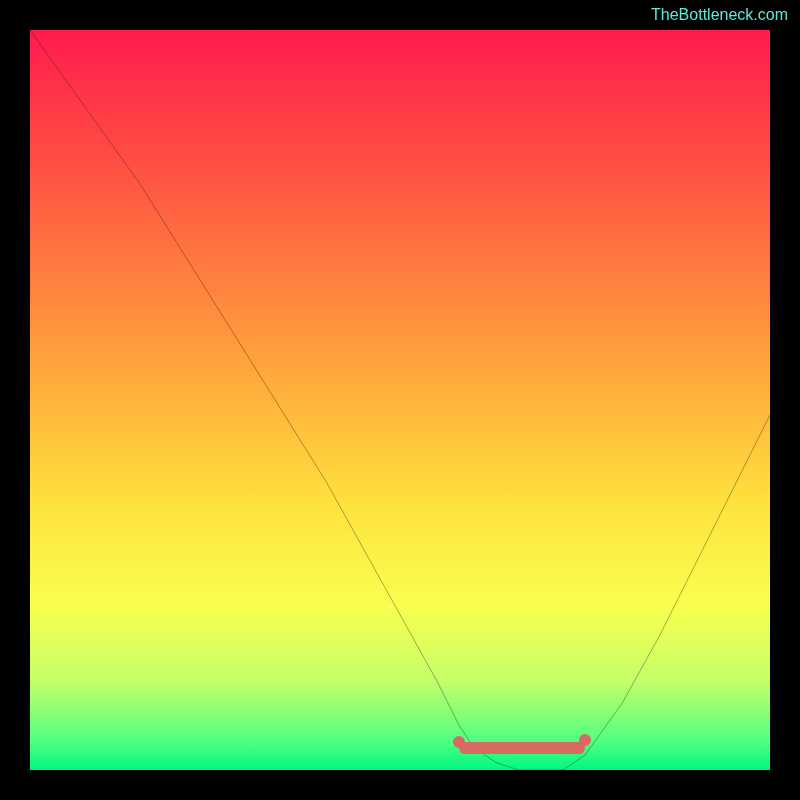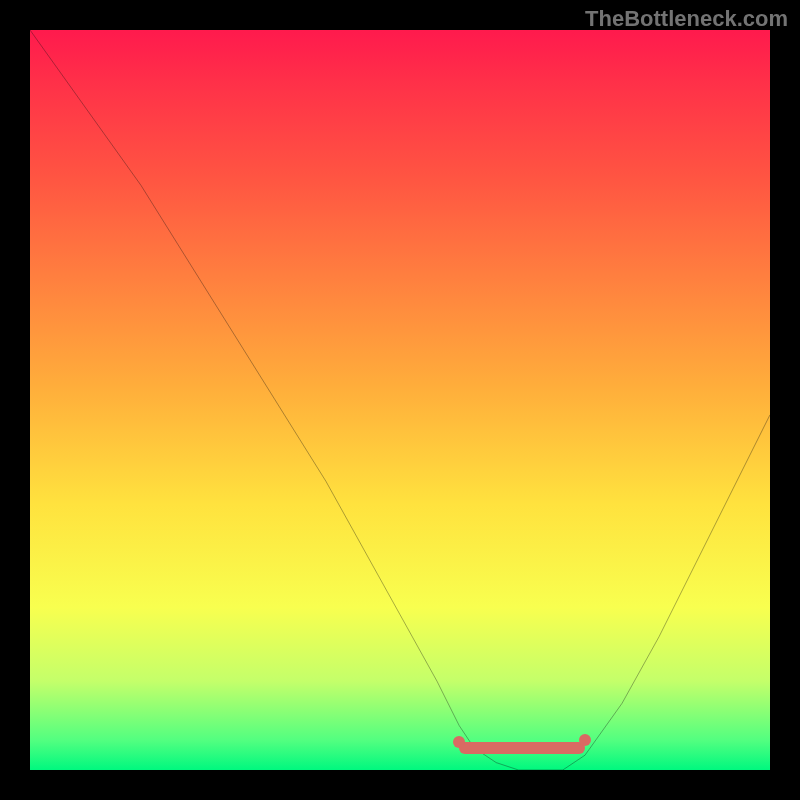--- a/index.html
+++ b/index.html
@@ -7,23 +7,23 @@
     width: 800px;
     height: 800px;
     background: #000;
     position: relative;
     font-family: Arial, sans-serif;
   }
   .watermark {
     position: absolute;
     top: 6px;
     right: 12px;
-    color: #737373;
-    font-size: 22px;
-    font-weight: 700;
+    color: #5eead4;
+    font-size: 16px;
+    font-weight: 400;
     z-index: 10;
   }
   .plot {
     position: absolute;
     left: 30px;
     top: 30px;
     width: 740px;
     height: 740px;
   }
   .gradient-bg {

